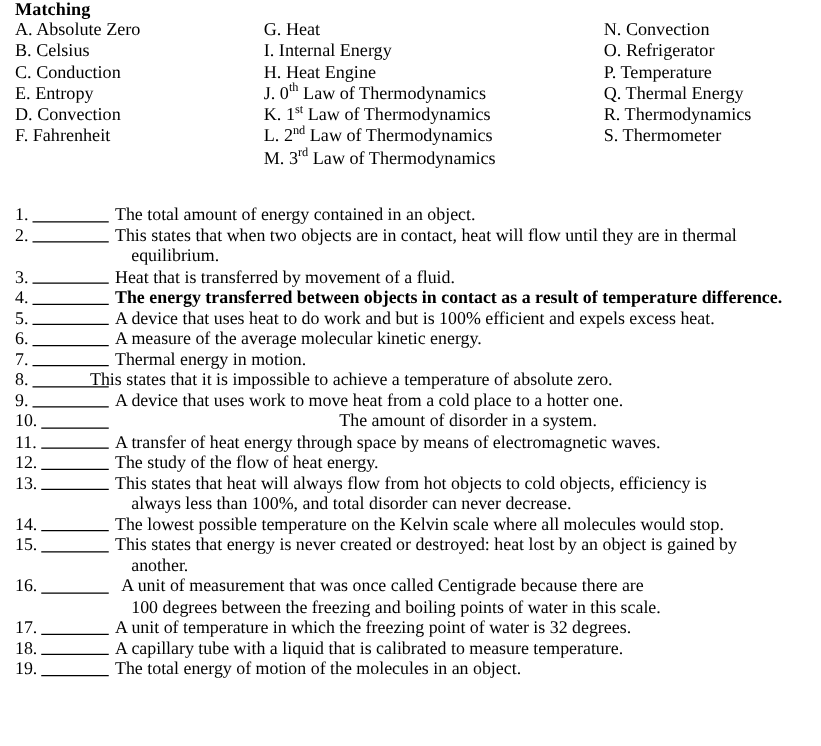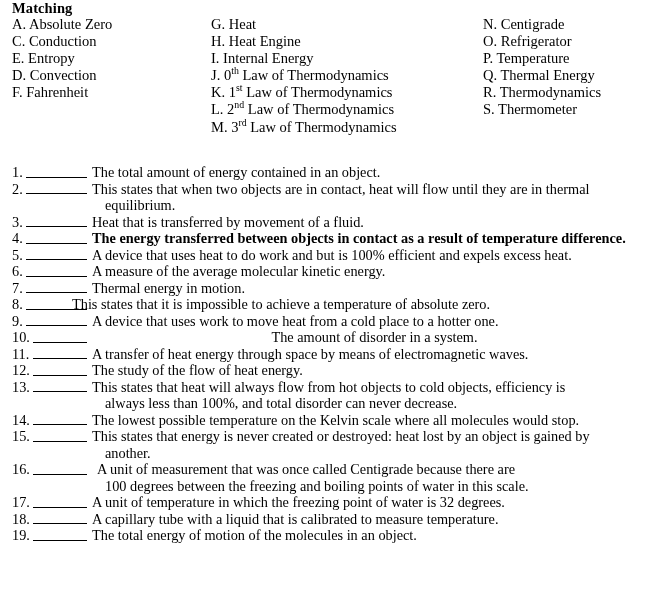--- a/index.html
+++ b/index.html
@@ -102,36 +102,37 @@
 </head>
 <body>
 
 <div class="page">
 
   <div class="heading">Matching</div>
 
   <div class="bank">
     <div class="bank-col c1">
         <div class="bank-item">A. Absolute Zero</div>
+        <div class="bank-item">B. Celsius</div>
         <div class="bank-item">C. Conduction</div>
         <div class="bank-item">E. Entropy</div>
         <div class="bank-item">D. Convection</div>
         <div class="bank-item">F. Fahrenheit</div>
       </div>
     <div class="bank-col c2">
         <div class="bank-item">G. Heat</div>
+        <div class="bank-item">I. Internal Energy</div>
         <div class="bank-item">H. Heat Engine</div>
-        <div class="bank-item">I. Internal Energy</div>
         <div class="bank-item">J. 0<sup>th</sup> Law of Thermodynamics</div>
         <div class="bank-item">K. 1<sup>st</sup> Law of Thermodynamics</div>
         <div class="bank-item">L. 2<sup>nd</sup> Law of Thermodynamics</div>
         <div class="bank-item">M. 3<sup>rd</sup> Law of Thermodynamics</div>
       </div>
     <div class="bank-col c3">
-        <div class="bank-item">N. Centigrade</div>
+        <div class="bank-item">N. Convection</div>
         <div class="bank-item">O. Refrigerator</div>
         <div class="bank-item">P. Temperature</div>
         <div class="bank-item">Q. Thermal Energy</div>
         <div class="bank-item">R. Thermodynamics</div>
         <div class="bank-item">S. Thermometer</div>
       </div>
   </div>
 
   <div class="questions">
       <div class="q-row">

